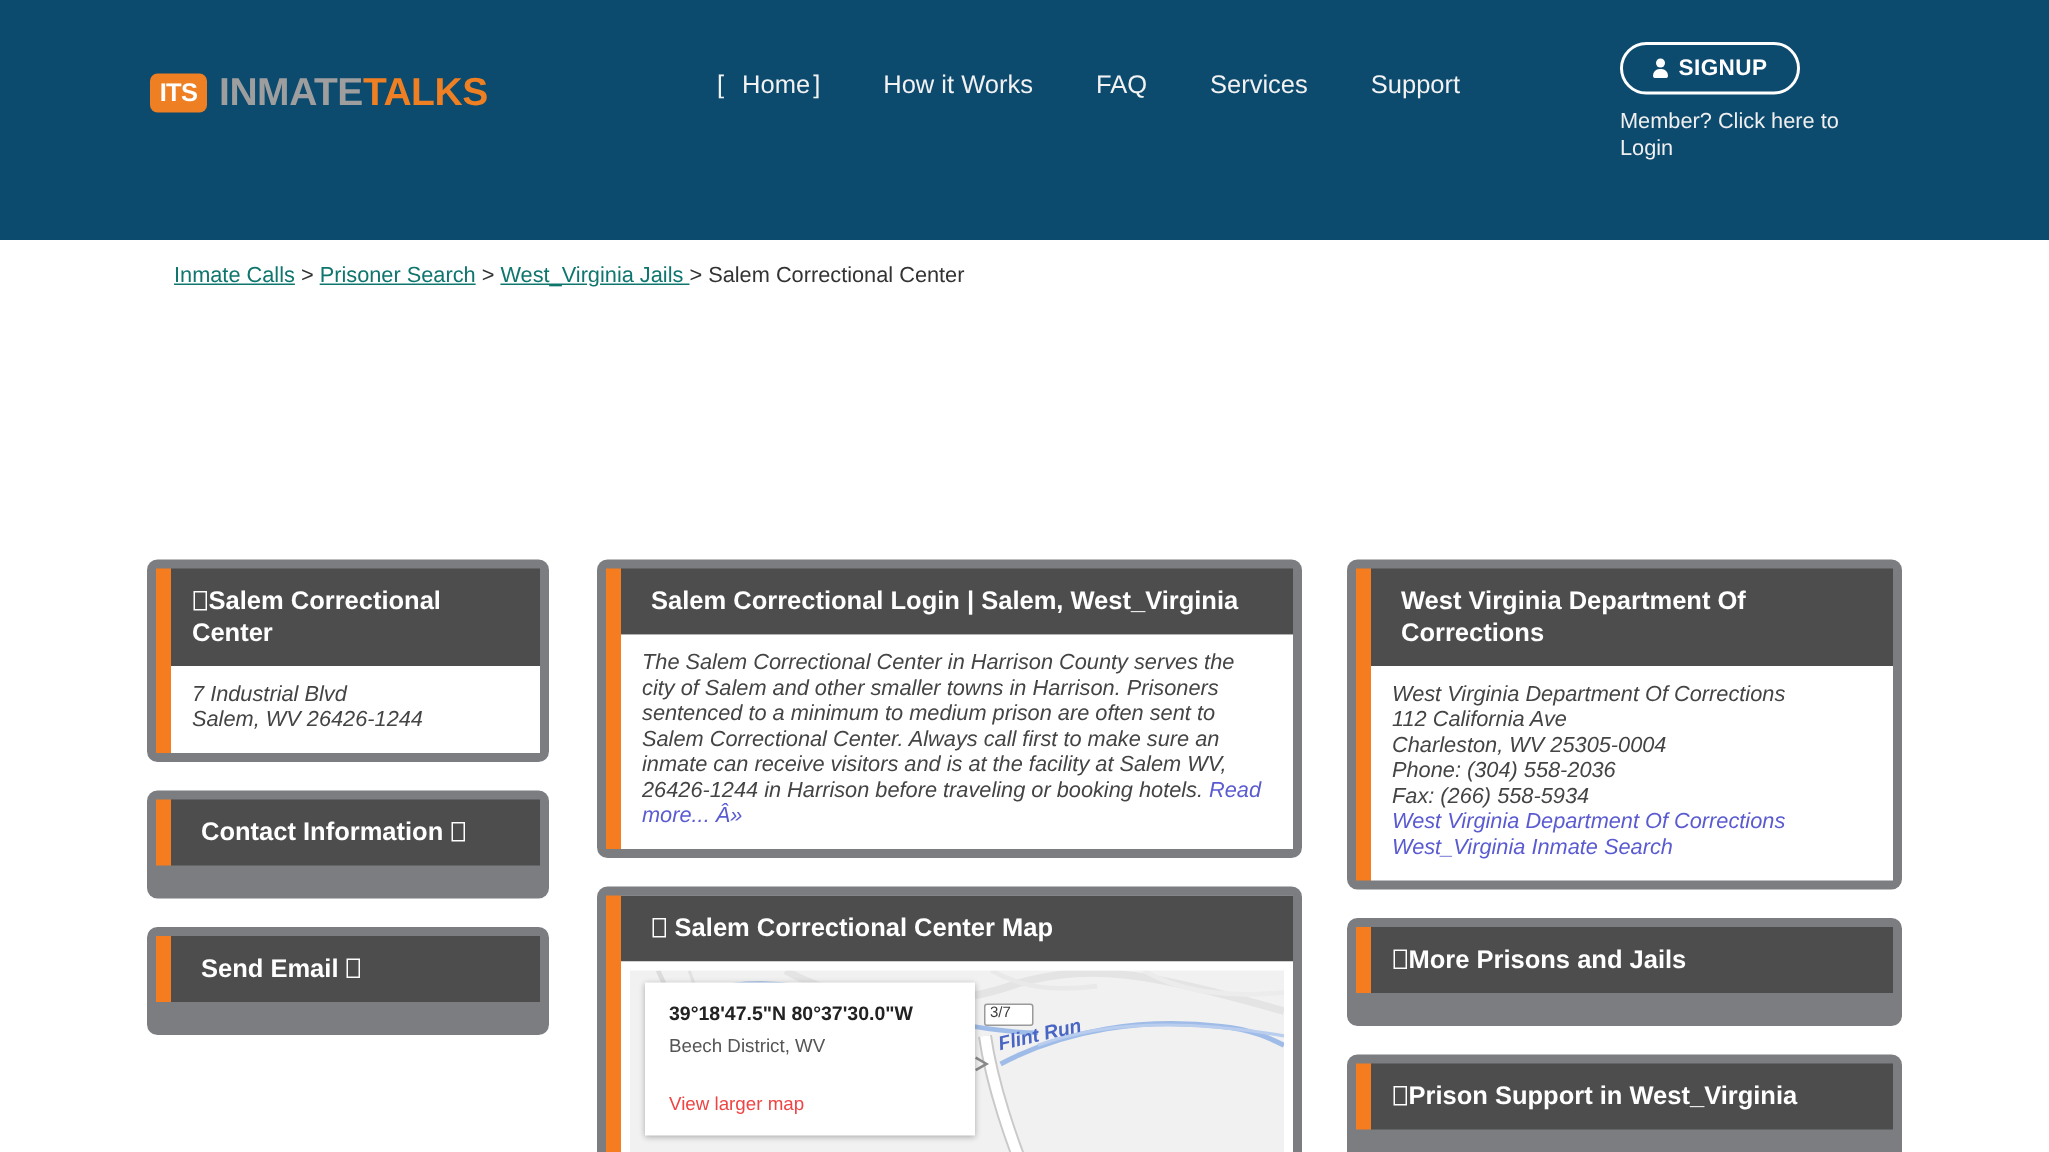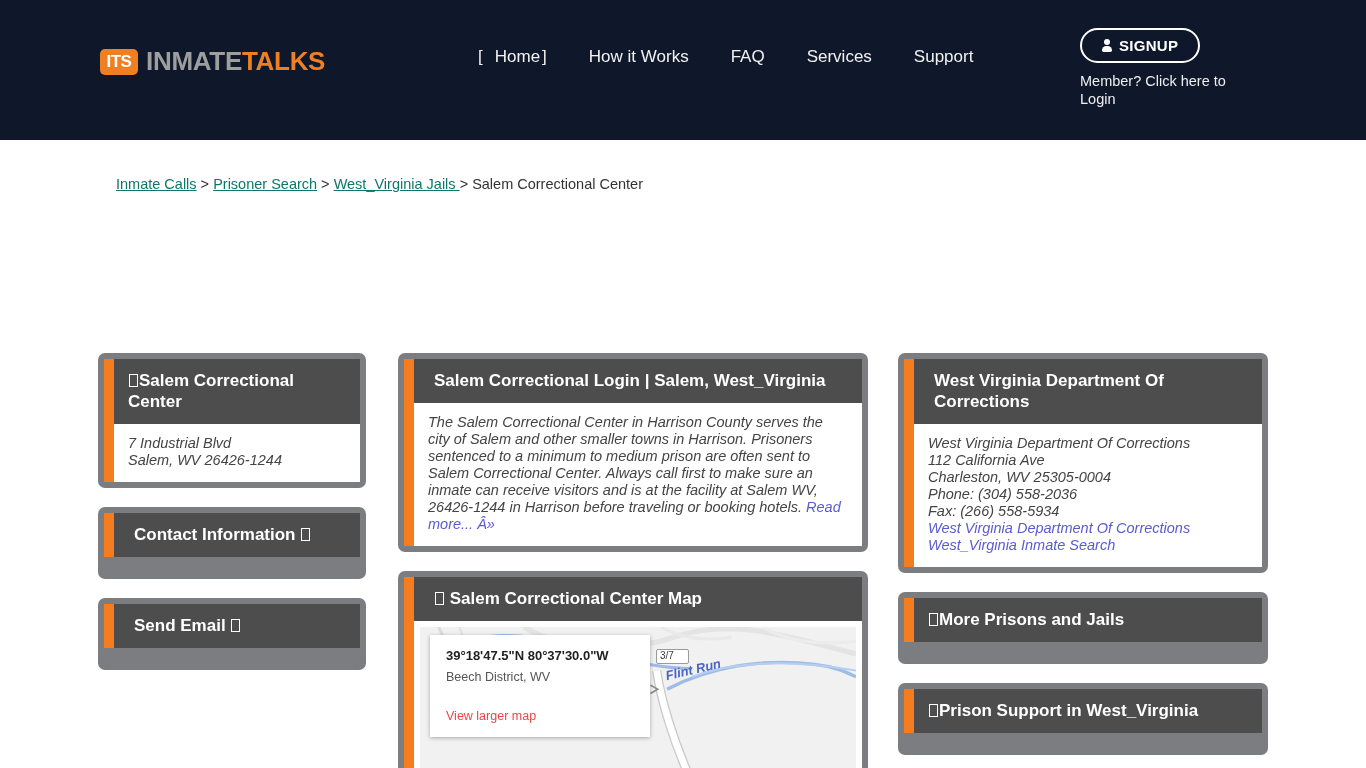--- a/index.html
+++ b/index.html
@@ -6,22 +6,22 @@
   html, body {
     margin: 0; padding: 0;
     width: 1366px; height: 768px;
     background: #ffffff;
     font-family: "Liberation Sans", sans-serif;
     overflow: hidden;
   }
 
   
   .site-header {
-    height: 140px;
-    background: #0f172a;
+    height: 160px;
+    background: #0c4a6e;
     position: relative;
   }
   .logo-wrap {
     position: absolute;
     left: 100px; top: 46px;
     display: flex; align-items: center; gap: 8px;
   }
   .logo-mark {
     width: 38px; height: 26px;
     background: #ee7f22;

